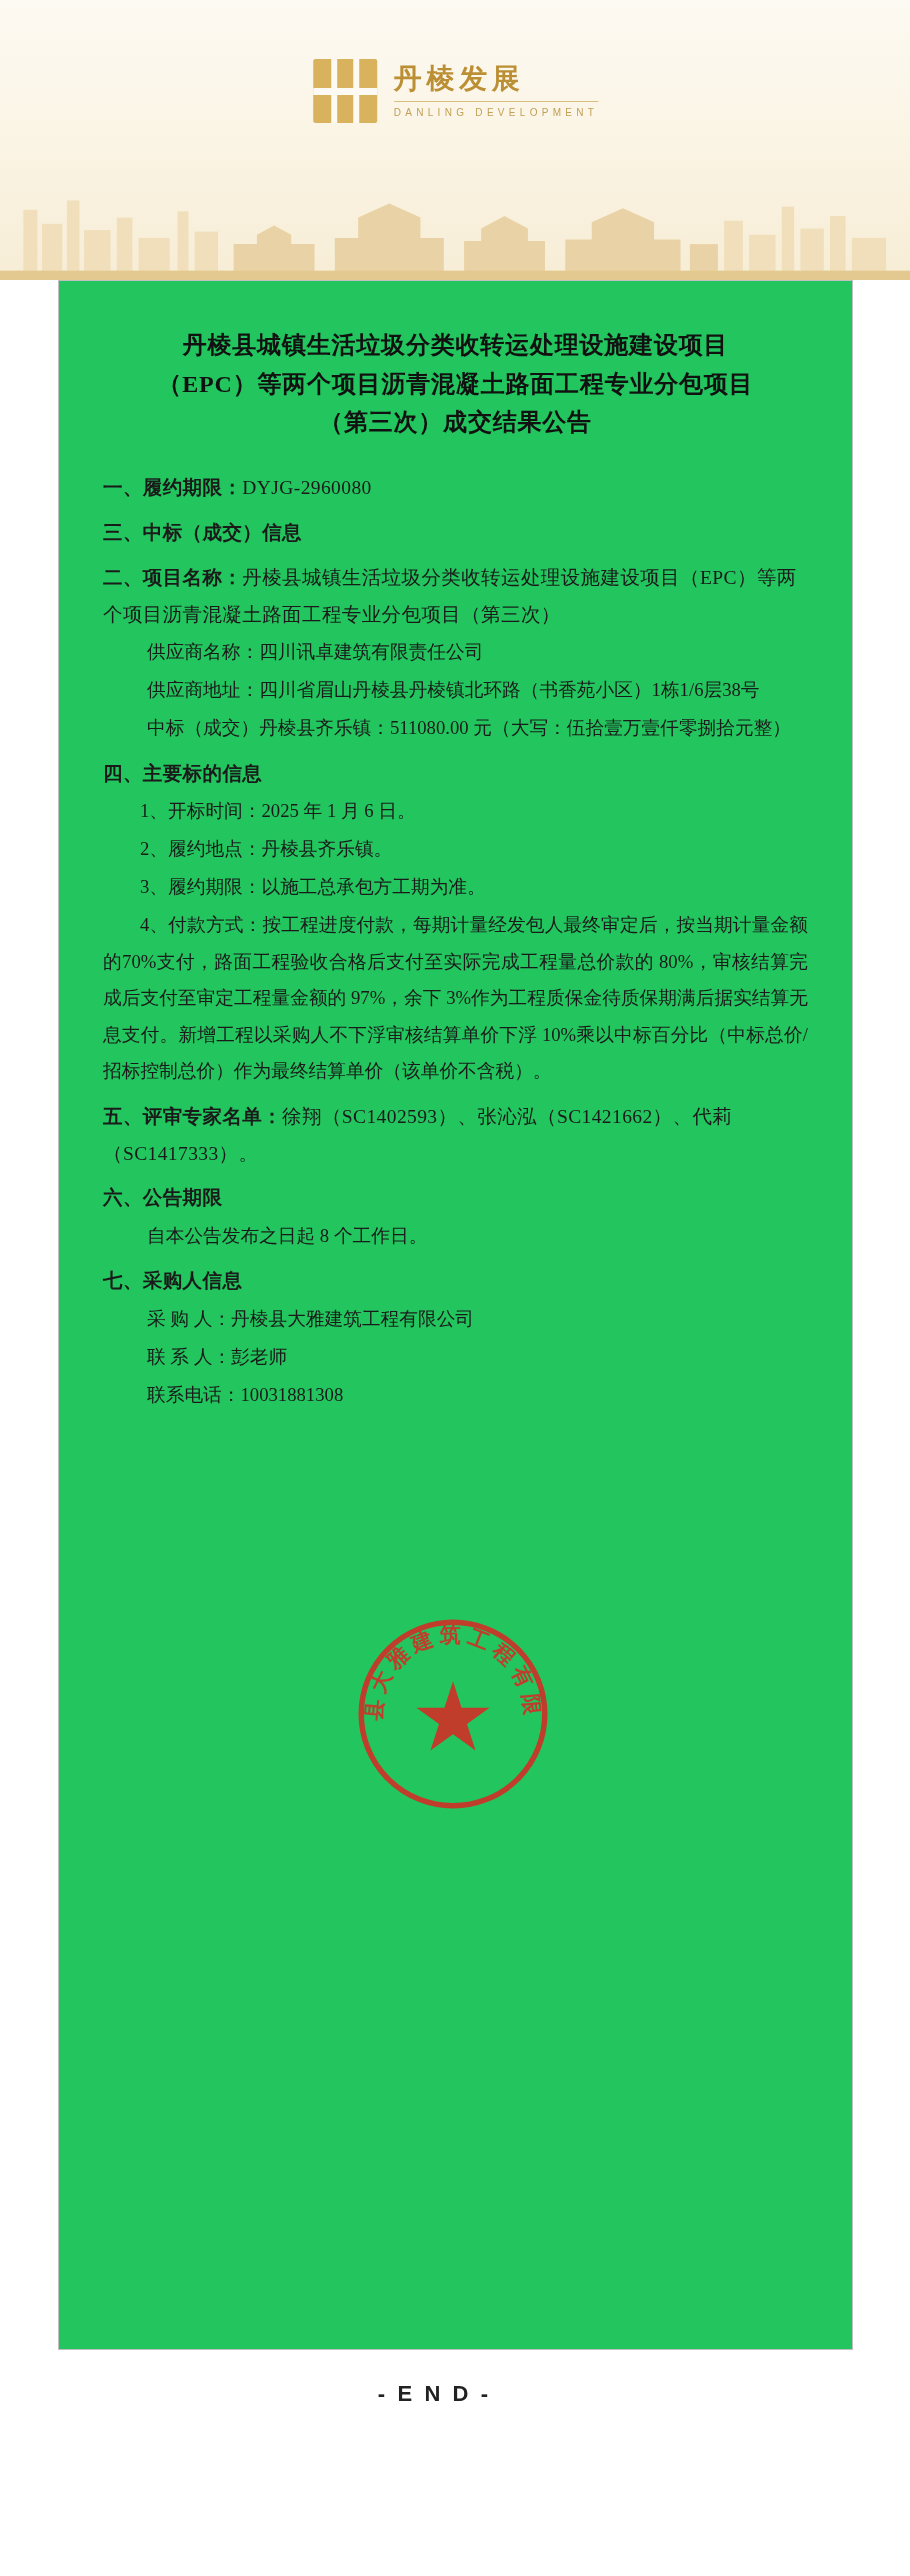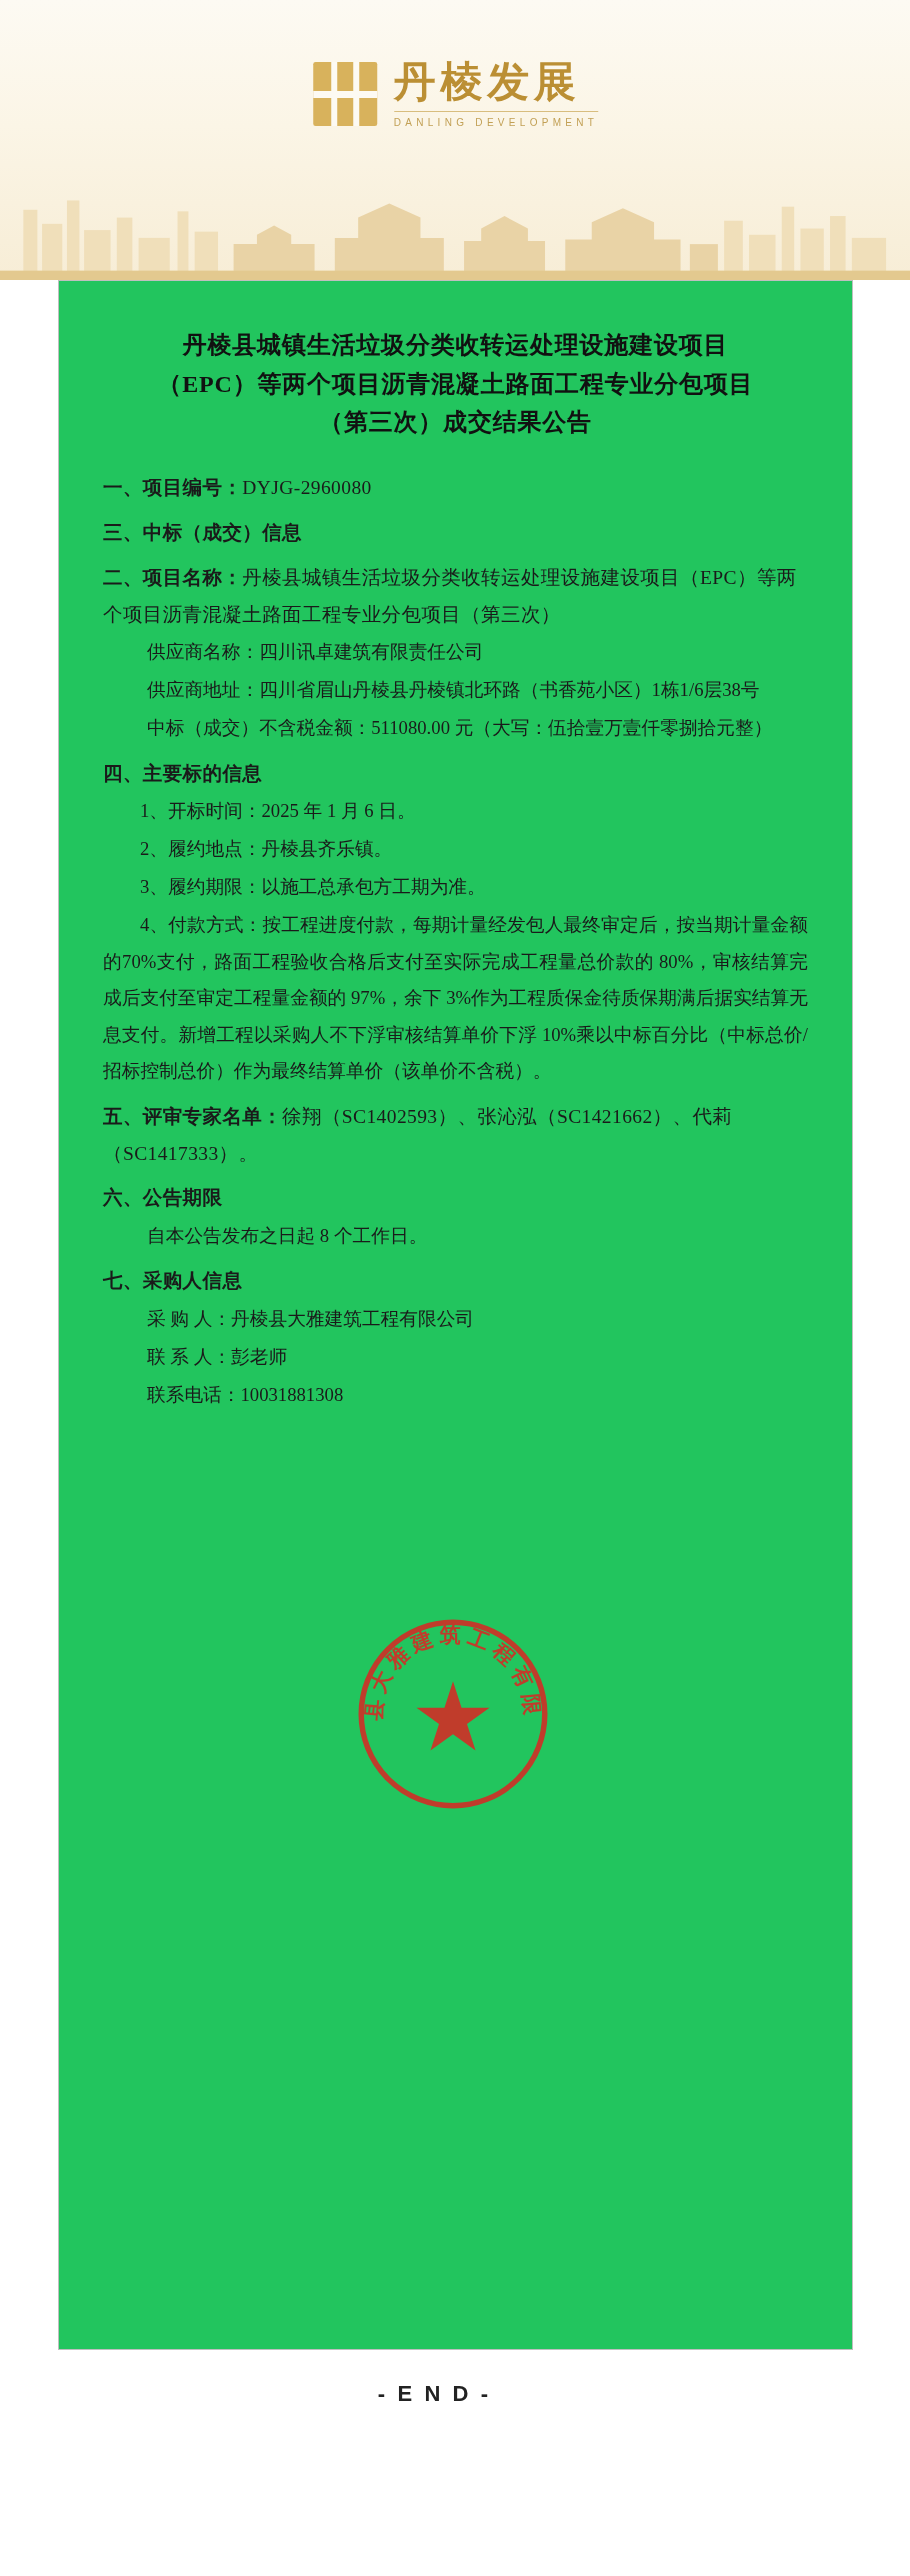--- a/index.html
+++ b/index.html
@@ -50,21 +50,21 @@
   .logo-mark .v1 { left: 18px; top: 0; width: 6.2px; height: 64px; }
   .logo-mark .v2 { left: 40px; top: 0; width: 6.2px; height: 64px; }
   .logo-mark .h1 { left: 0; top: 29px; width: 64px; height: 7px; }
   .logo-text {
     display: flex;
     flex-direction: column;
     justify-content: center;
   }
   .logo-cn {
     font-family: Liberation Serif, serif;
-    font-size: 42px;
+    font-size: 28px;
     font-weight: bold;
     letter-spacing: 4.7px;
     color: #bb8f34;
     line-height: 1.1;
   }
   .logo-en {
     margin-top: 6.2px;
     font-family: "Liberation Sans", sans-serif;
     font-size: 10px;
     letter-spacing: 4.3px;
@@ -206,36 +206,36 @@
       </div>
     </div>
   </div>
 </div>
 
 <div class="doc-card">
 
   <div class="doc-title">丹棱县城镇生活垃圾分类收转运处理设施建设项目（EPC）等两个项目沥青混凝土路面工程专业分包项目（第三次）成交结果公告</div>
 
   <div class="section-head para-block">
-    <span class="label-normal">一、项目编号：</span><span class="inline-val mono-num">DYJG-2960080</span>
+    <span class="label-normal">一、履约期限：</span><span class="inline-val mono-num">DYJG-2960080</span>
   </div>
 
   <div class="section-head">三、中标（成交）信息</div>
 
   <div class="section-head para-block">
     <span class="label-normal">二、项目名称：</span><span class="inline-val">丹棱县城镇生活垃圾分类收转运处理设施建设项目（EPC）等两个项目沥青混凝土路面工程专业分包项目（第三次）</span>
   </div>
   <p class="para hang para-block">
     <span>供应商名称：</span><span>四川讯卓建筑有限责任公司</span>
   </p>
   <p class="para hang para-block">
     <span>供应商地址：</span><span>四川省眉山丹棱县丹棱镇北环路（书香苑小区）1栋1/6层38号</span>
   </p>
   <p class="para hang para-block">
-    <span>中标（成交）不含税金额：</span><span class="mono-num">511080.00 元（大写：伍拾壹万壹仟零捌拾元整）</span>
+    <span>中标（成交）丹棱县齐乐镇：</span><span class="mono-num">511080.00 元（大写：伍拾壹万壹仟零捌拾元整）</span>
   </p>
 
   <div class="section-head">四、主要标的信息</div>
   <p class="para indent-2 para-block">1、开标时间：2025 年 1 月 6 日。</p>
   <p class="para indent-2 para-block">2、履约地点：丹棱县齐乐镇。</p>
   <p class="para indent-2 para-block">3、履约期限：以施工总承包方工期为准。</p>
   <p class="para indent-2 para-block">4、付款方式：按工程进度付款，每期计量经发包人最终审定后，按当期计量金额的70%支付，路面工程验收合格后支付至实际完成工程量总价款的 80%，审核结算完成后支付至审定工程量金额的 97%，余下 3%作为工程质保金待质保期满后据实结算无息支付。新增工程以采购人不下浮审核结算单价下浮 10%乘以中标百分比（中标总价/招标控制总价）作为最终结算单价（该单价不含税）。</p>
 
   <div class="section-head para-block">
     <span class="label-normal">五、评审专家名单：</span><span class="inline-val">徐翔（SC1402593）、张沁泓（SC1421662）、代莉（SC1417333）。</span>

